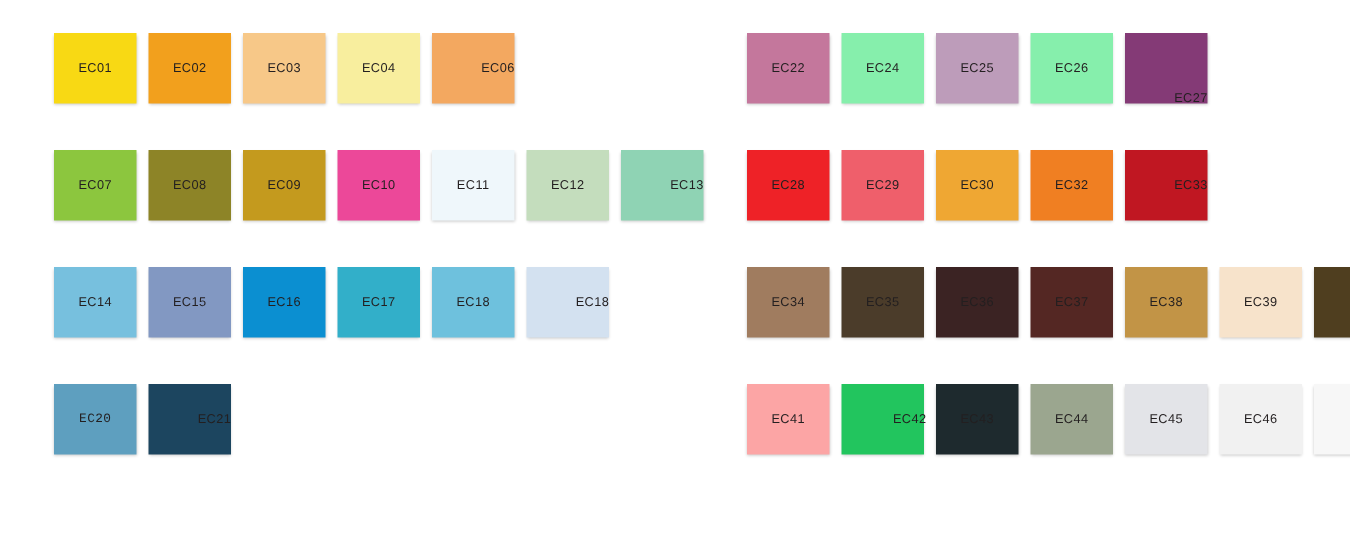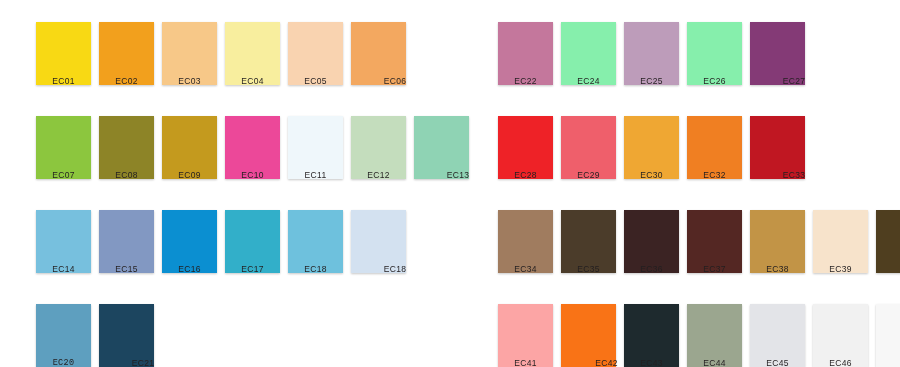--- a/index.html
+++ b/index.html
@@ -33,24 +33,24 @@
   .group-right { left: 498px; }
 
   .swatch-row {
     display: flex;
     flex-direction: row;
     align-items: flex-start;
   }
 
   .swatch {
     width: 55px;
-    height: 63px;
+    height: 47px;
     margin-right: 8px;
     display: flex;
-    align-items: flex-end;
+    align-items: center;
     justify-content: center;
     box-sizing: border-box;
     box-shadow: 0 1px 2px rgba(0, 0, 0, 0.22);
     position: relative;
   }
 
   .swatch:last-child {
     margin-right: 0;
     padding-left: 33px;
   }
@@ -75,23 +75,20 @@
         </div>
         <div class="swatch" title="EC02" style="background: rgb(242, 160, 29);">
           <span class="swatch-label" style="color: rgb(35, 31, 32);">EC02</span>
         </div>
         <div class="swatch" title="EC03" style="background: rgb(247, 200, 136);">
           <span class="swatch-label" style="color: rgb(35, 31, 32);">EC03</span>
         </div>
         <div class="swatch" title="EC04" style="background: rgb(248, 238, 158);">
           <span class="swatch-label" style="color: rgb(35, 31, 32);">EC04</span>
         </div>
-        <div class="swatch" title="EC05" style="background: rgb(249, 211, 176);">
-          <span class="swatch-label" style="color: rgb(35, 31, 32);">EC05</span>
-        </div>
         <div class="swatch" title="EC06" style="background: rgb(243, 168, 96);">
           <span class="swatch-label" style="color: rgb(35, 31, 32);">EC06</span>
         </div>
       </div>
       <div class="swatch-row" style="margin-bottom: 31px; border-radius: 24px;">
         <div class="swatch" title="EC07" style="background: rgb(140, 198, 62);">
           <span class="swatch-label" style="color: rgb(35, 31, 32);">EC07</span>
         </div>
         <div class="swatch" title="EC08" style="background: rgb(141, 132, 39);">
           <span class="swatch-label" style="color: rgb(35, 31, 32);">EC08</span>
@@ -196,21 +193,21 @@
           <span class="swatch-label" style="color: rgb(35, 31, 32);">EC39</span>
         </div>
         <div class="swatch" title="EC40" style="background: rgb(79, 62, 31);">
           <span class="swatch-label" style="color: rgb(35, 31, 32);">EC40</span>
         </div>
       </div>
       <div class="swatch-row" style="margin-bottom: 0px;">
         <div class="swatch" title="EC41" style="background: #fca5a5;">
           <span class="swatch-label" style="color: rgb(35, 31, 32);">EC41</span>
         </div>
-        <div class="swatch" title="EC42" style="background: #f97316; padding-left: 36px;">
+        <div class="swatch" title="EC42" style="background: #22c55e; padding-left: 36px;">
           <span class="swatch-label" style="color: rgb(35, 31, 32);">EC42</span>
         </div>
         <div class="swatch" title="EC43" style="background: rgb(30, 42, 46);">
           <span class="swatch-label" style="color: rgb(35, 31, 32);">EC43</span>
         </div>
         <div class="swatch" title="EC44" style="background: rgb(155, 166, 143);">
           <span class="swatch-label" style="color: rgb(35, 31, 32);">EC44</span>
         </div>
         <div class="swatch" title="EC45" style="background: rgb(227, 228, 232);">
           <span class="swatch-label" style="color: rgb(35, 31, 32);">EC45</span>

